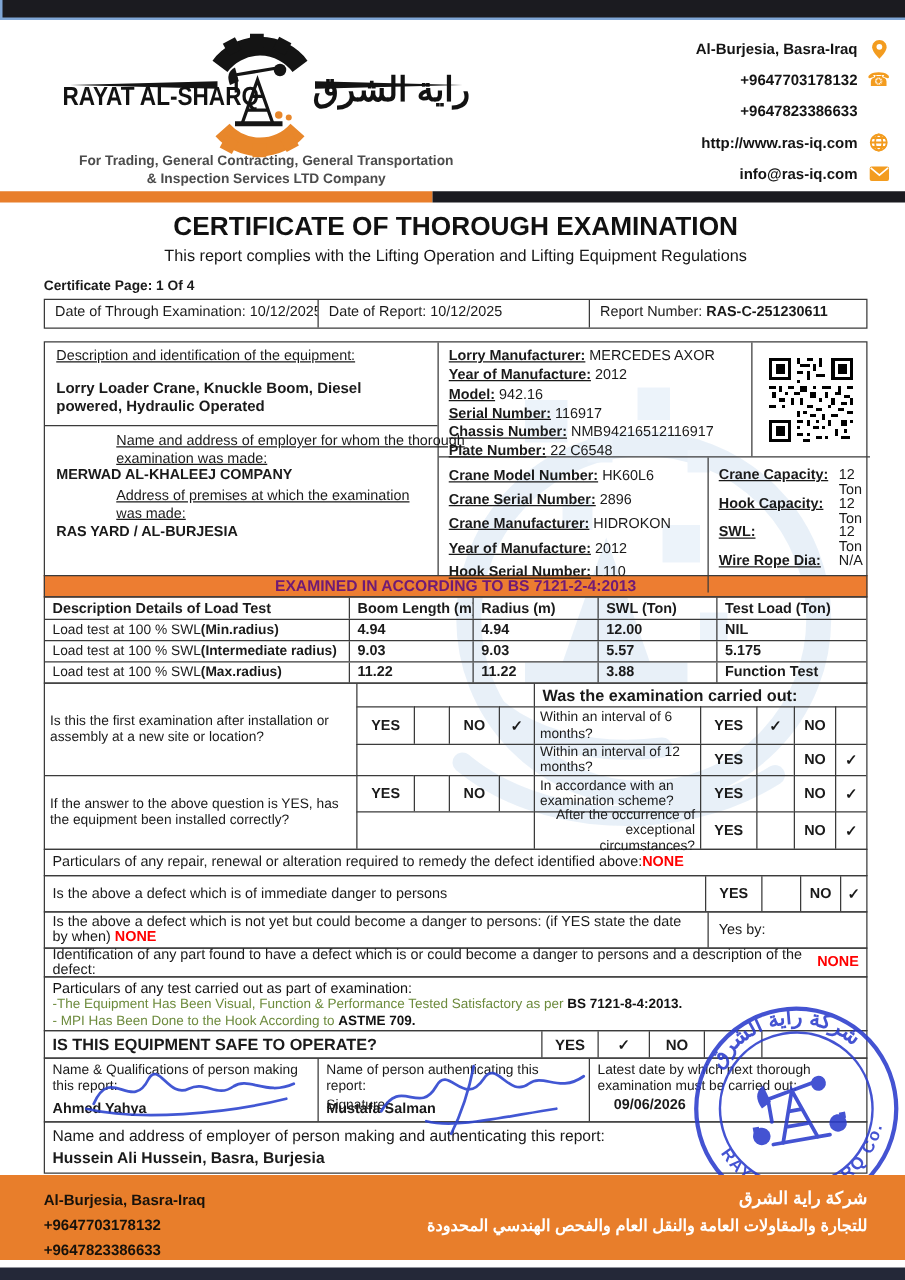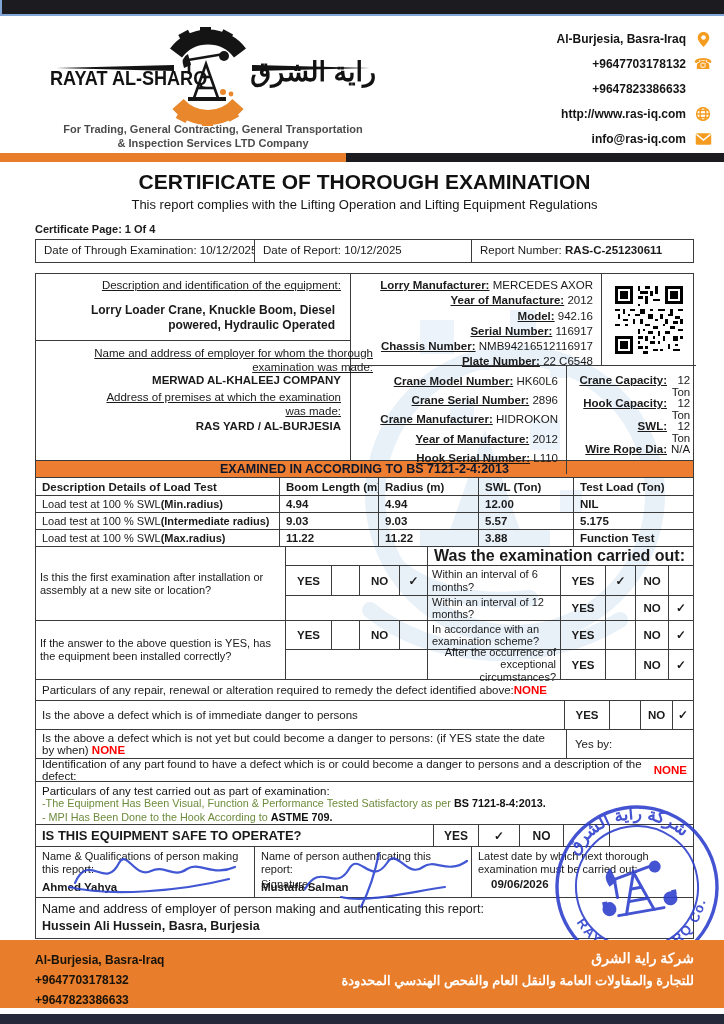--- a/index.html
+++ b/index.html
@@ -27,59 +27,59 @@
 
   
   .content { position:absolute; left:35px; top:170px; width:659px; z-index:1; }
   .cert-title { text-align:center; font-size:21px; font-weight:700; color:#111; }
   .cert-sub { text-align:center; font-size:13px; margin-top:3px; color:#161616; }
   .page-label { text-align:left; font-size:11px; font-weight:700; margin-top:11px; }
   .meta-row { display:flex; margin-top:4px; border:1px solid #3b3b3b; height:24px; font-size:11.5px; }
   .meta-cell { padding:4px 8px; white-space:nowrap; overflow:hidden; }
   .meta-c1 { width:218px; } .meta-c2 { width:217px; border-left:1px solid #3b3b3b; } .meta-c3 { flex:1; border-left:1px solid #3b3b3b; }
 
-  .equip { display:flex; margin-top:10px; border:1px solid #3b3b3b; height:188px; font-size:11.5px;text-align:right; }
+  .equip { display:flex; margin-top:10px; border:1px solid #3b3b3b; height:188px; font-size:11.5px; }
   .equip-left { width:315px; border-right:1px solid #3b3b3b; padding:5px 9px; }
   .lbl { text-decoration:underline; }
   .blbl { font-weight:700; text-decoration:underline; }
   .equip-desc-val { font-weight:700; font-size:12px; margin-top:12px; line-height:15px; width:290px; }
   .equip-div { border-top:1px solid #3b3b3b; margin:7px -9px 5px -9px; }
   .equip-left .wraplbl { line-height:14px;margin-left:48px; }
   .bold-val { font-weight:700; }
   .equip-right { flex:1; display:flex; flex-direction:column; }
   .equip-r-top { display:flex; height:92px; border-bottom:1px solid #3b3b3b; }
   .lorry-list { width:250px; padding:4px 8px; line-height:15.3px; white-space:nowrap; }
   .qr-cell { flex:1; border-left:1px solid #3b3b3b; display:flex; align-items:center; justify-content:center; }
   .equip-r-bot { display:flex; flex:1; }
   .crane-list { width:215px; padding:6px 8px; line-height:19.2px; white-space:nowrap; }
   .cap-list { flex:1; border-left:1px solid #3b3b3b; padding:8px 6px 4px 8px; }
   .cap-row { display:flex; height:23px; align-items:flex-start; }
   .cap-row .blbl { width:92px; flex:none; }
   .cap-val { margin-left:4px; }
 
-  .band { margin-top:-1px; border:1px solid #3b3b3b; background:#ED7D31; height:18px; display:flex; align-items:center; justify-content:center; font-size:12.5px; font-weight:700; color:#0f172a; }
+  .band { margin-top:-1px; border:1px solid #3b3b3b; background:#ED7D31; height:18px; display:flex; align-items:center; justify-content:center; font-size:12.5px; font-weight:700; color:#701a75; }
 
   .loadtbl { margin-top:-1px; border:1px solid #3b3b3b; font-size:11.5px; }
   .lt-row { display:flex; height:17px; border-top:1px solid #3b3b3b; align-items:center; }
   .lt-row:first-child { border-top:none; }
   .lt-c { padding:0 6px; white-space:nowrap; overflow:hidden; height:100%; display:flex; align-items:center; border-left:1px solid #3b3b3b; }
   .lt-c:first-child { border-left:none; }
   .lt-c1 { width:243px; } .lt-c2 { width:99px; } .lt-c3 { width:100px; } .lt-c4 { width:95px; } .lt-c5 { flex:1; }
   .lt-head { font-weight:700; }
   .lt-val { font-weight:700; }
   .lt-desc { font-size:11px; }
 
   .qgrid { margin-top:-1px; border:1px solid #3b3b3b; display:grid;
     grid-template-columns:249px 46px 28px 40px 28px 133px 45px 30px 33px 25px;
     grid-template-rows:18px 30px 25px 29px 30px; font-size:11px; }
   .qc { border-left:1px solid #3b3b3b; border-top:1px solid #3b3b3b; display:flex; align-items:center; padding:1px 4px; }
   .qc.nl { border-left:none; } .qc.nt { border-top:none; }
   .qc.center { justify-content:center; padding:1px 0; }
   .qbold { font-weight:700; font-size:11.5px; }
-  .qhead { font-weight:700; font-size:16px; padding-left:6px; }
+  .qhead { font-weight:700; font-size:13px; padding-left:6px; }
   .chk { font-size:12px; font-weight:700; }
   .q1cell { grid-column:1; grid-row:1/4; line-height:13px; }
   .q2cell { grid-column:1; grid-row:4/6; line-height:13px; }
   .subq { line-height:12.5px; }
 
   .row-line { margin-top:-1px; border:1px solid #3b3b3b; display:flex; align-items:center; font-size:11.5px; }
   .r-repair { height:22px; padding:0 6px; }
   .red { color:#FF0000; font-weight:700; }
   .r-immediate { height:30px; padding:0; }
   .imm-text { flex:1; padding:0 6px; }

